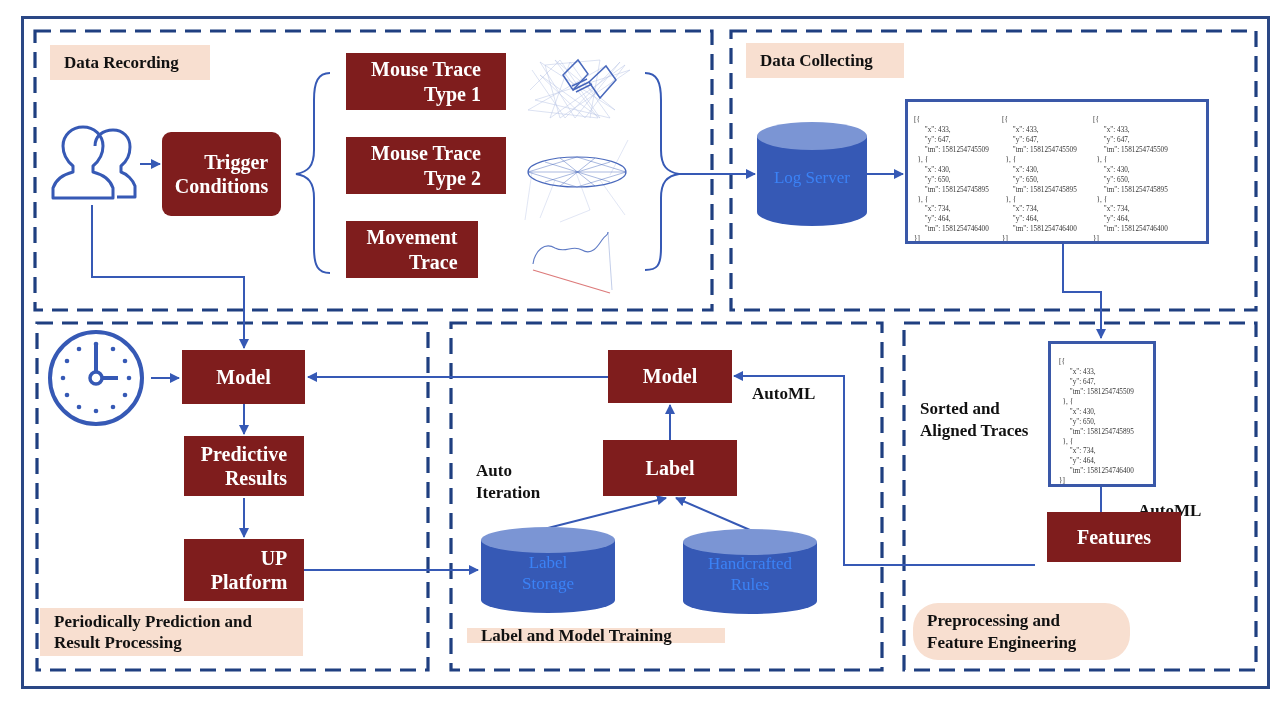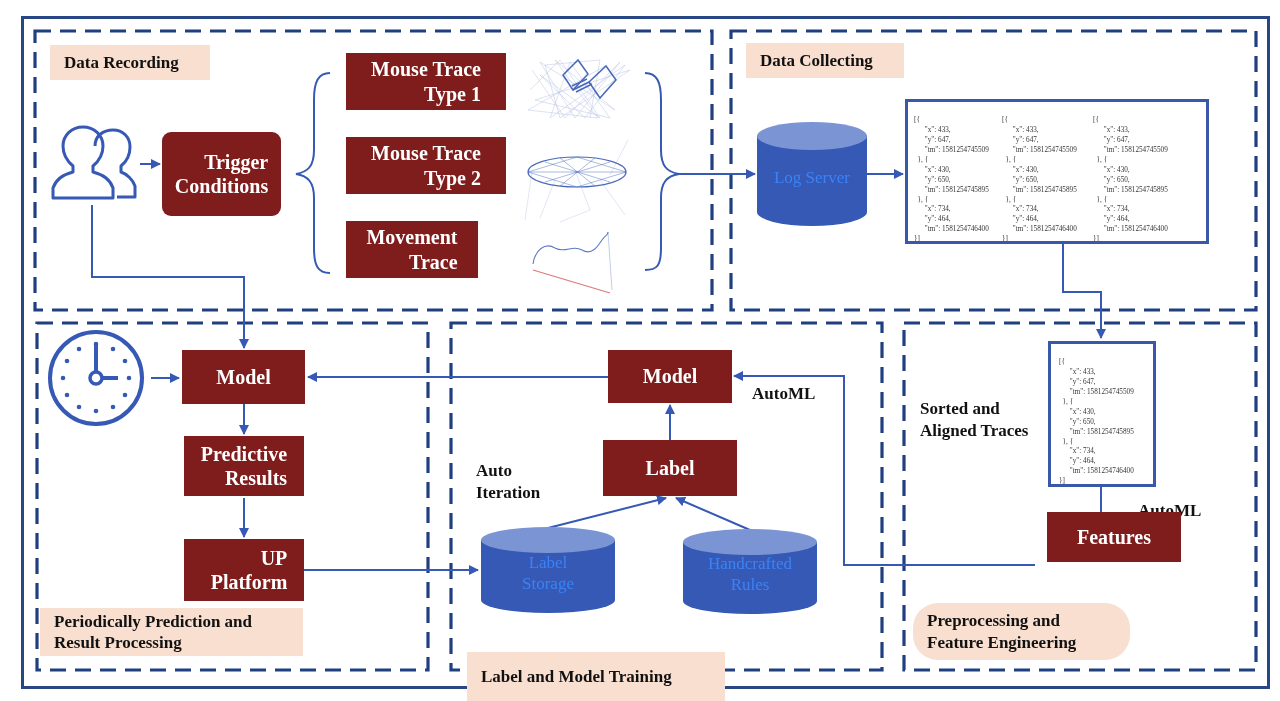--- a/index.html
+++ b/index.html
@@ -256,21 +256,21 @@
         <div>Label</div>
     <div>Storage</div>
       </div>
   </div>
   <div class="cyl-label" style="left:683px;top:551px;width:134px;height:48px;">
     <div>
         <div>Handcrafted</div>
     <div>Rules</div>
       </div>
   </div>
-  <div class="abs salmon" style="left:467px;top:628px;width:258px;height:49px;margin-top:24px;">
+  <div class="abs salmon" style="left:467px;top:628px;width:258px;height:15px;">
     <span>Label and Model Training</span>
   </div>
 
   <div class="abs note" style="left:920px;top:398px;">
     <div>Sorted and</div>
     <div>Aligned Traces</div>
   </div>
   <div class="abs json" style="left:1048px;top:341px;width:108px;height:146px;">
     <div class="col json-col" style="left:8px;top:14px;">[{
       "x": 433,

